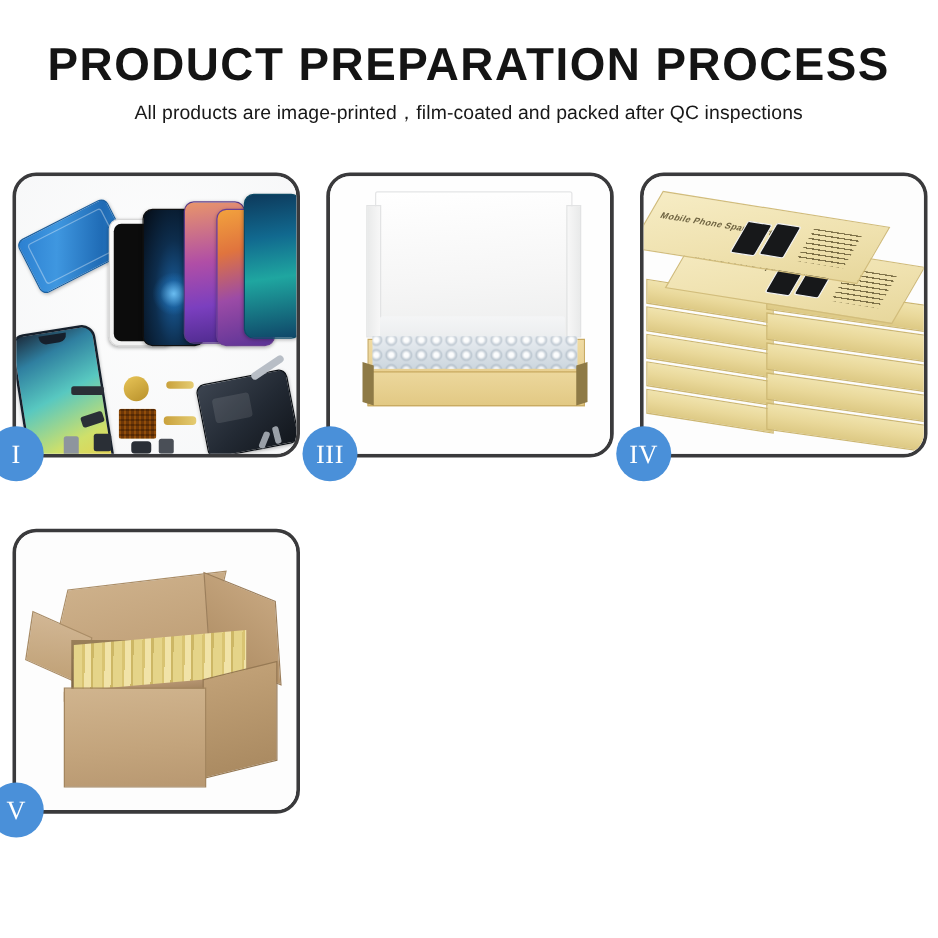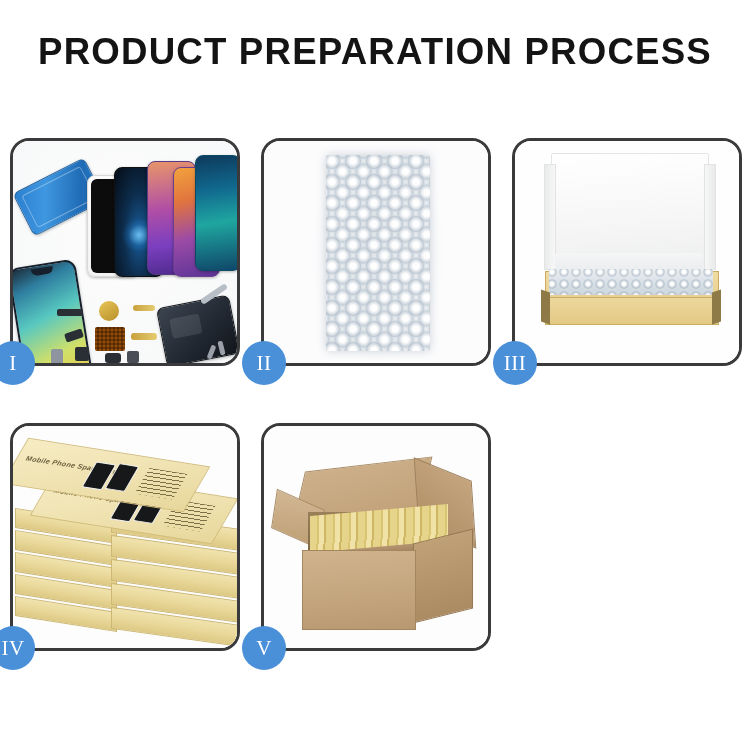--- a/index.html
+++ b/index.html
@@ -367,20 +367,21 @@
   .c6-tape {
     position: absolute;
     background: rgba(150,120,84,.5);
   }
 </style>
 </head>
 <body>
 
 <div class="header">
   <div class="title">PRODUCT PREPARATION PROCESS</div>
+  <div class="subtitle">All products are image-printed，film-coated and packed after QC inspections</div>
 </div>
 
 <div class="grid">
 
   <div class="panel">
     <div class="panel-inner p1">
       <div class="scr scr-a"></div>
       <div class="scr scr-b"></div>
       <div class="scr scr-c"></div>
       <div class="scr scr-d"></div>
@@ -399,27 +400,20 @@
       <div class="chip" style="left:92px;top:212px;width:16px;height:10px;border-radius:3px;"></div>
       <div class="chip" style="left:114px;top:210px;width:12px;height:12px;background:#4a4f57;"></div>
       <div class="chip" style="left:196px;top:204px;width:5px;height:14px;background:#9aa0a8;border-radius:2px;transform:rotate(22deg);"></div>
       <div class="chip" style="left:206px;top:200px;width:5px;height:14px;background:#9aa0a8;border-radius:2px;transform:rotate(-14deg);"></div>
       <div class="chip" style="left:186px;top:150px;width:30px;height:6px;background:#b8bec6;border-radius:3px;transform:rotate(-34deg);"></div>
       <div class="chip" style="left:38px;top:208px;width:12px;height:18px;background:#8e959e;border-radius:2px;"></div>
     </div>
     <div class="badge">I</div>
   </div>
 
-  <div class="panel">
-    <div class="panel-inner p2">
-      <div class="bubble-halo"></div>
-      <div class="bubble-sheet"></div>
-    </div>
-    <div class="badge">II</div>
-  </div>
 
   <div class="panel">
     <div class="panel-inner p3">
       <div class="lid"></div>
       <div class="lid-foam"></div>
       <div class="tray"></div>
       <div class="tray-fill"></div>
       <div class="tray-front"></div>
       <div class="tray-flap-l"></div>
       <div class="tray-flap-r"></div>

